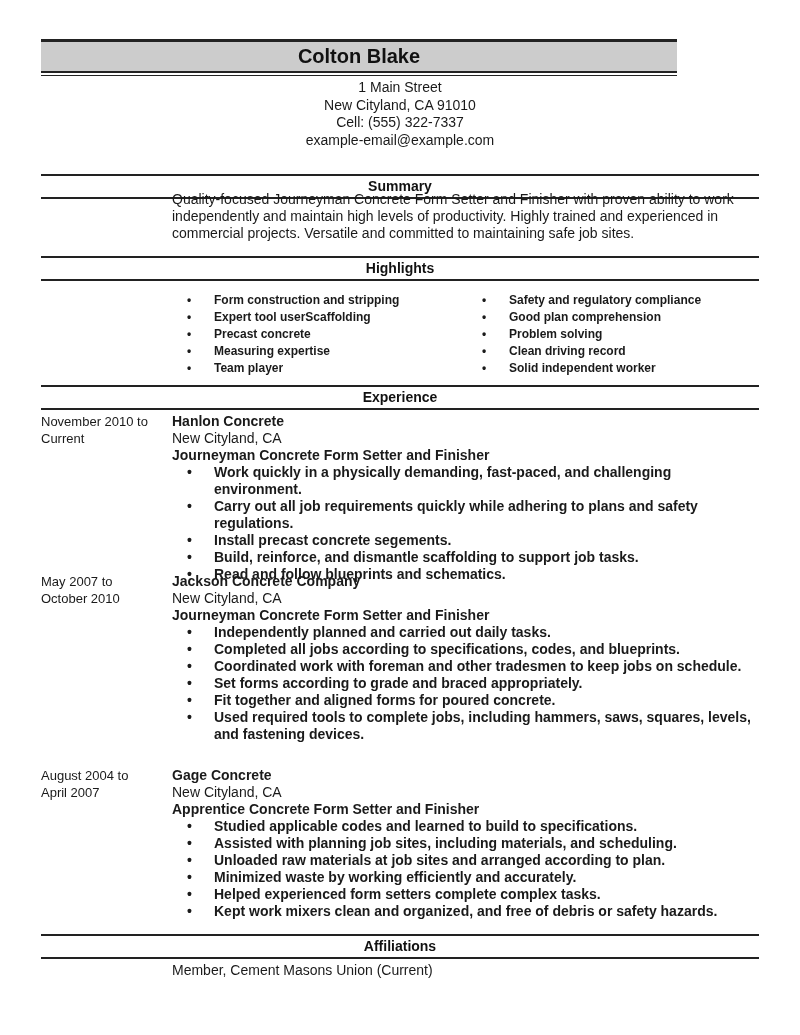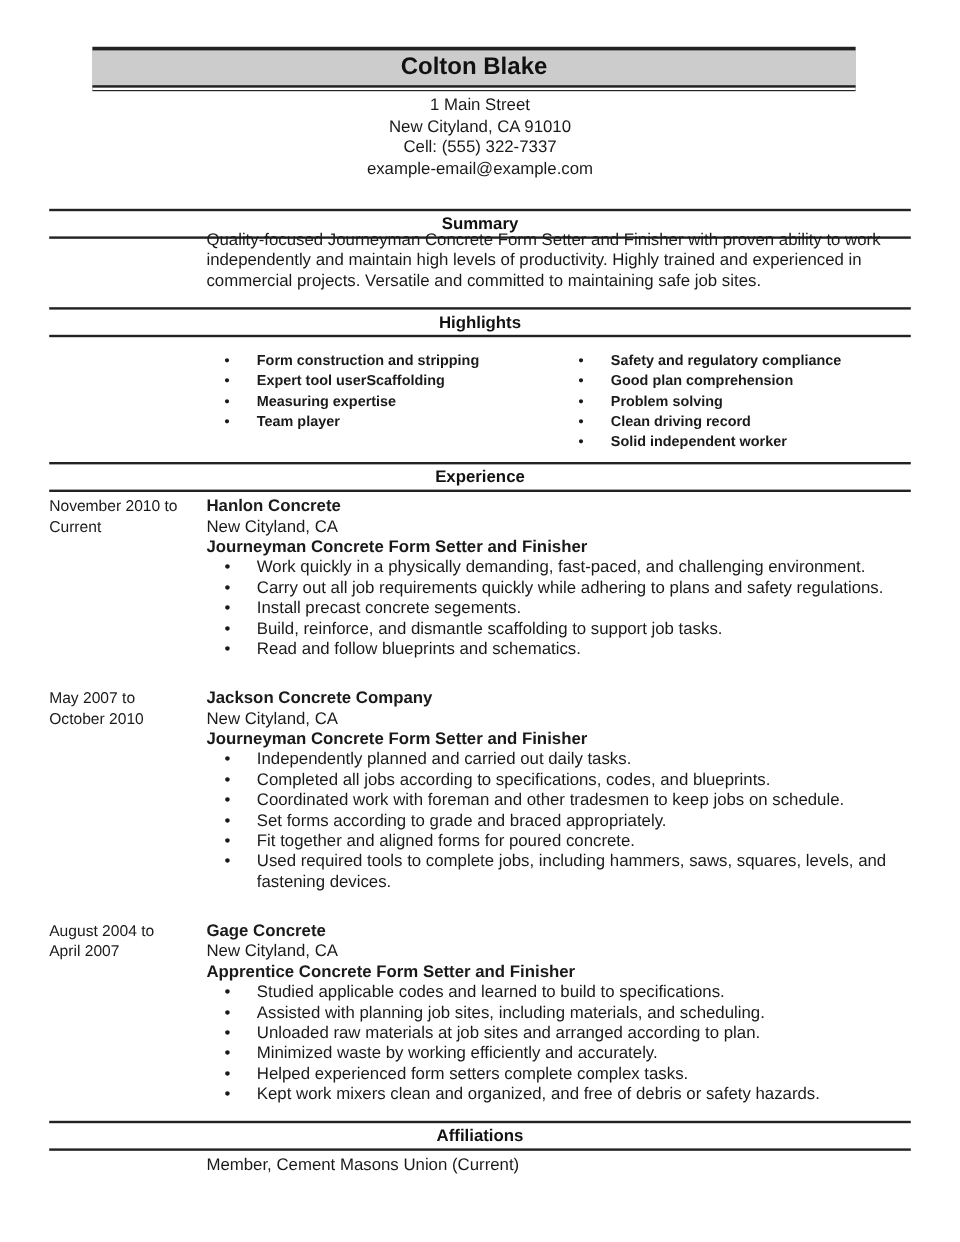--- a/index.html
+++ b/index.html
@@ -9,21 +9,20 @@
   }
   .page { position: absolute; left: 41px; top: 0; width: 718px; }
 
   .name-bar {
     position: absolute; left: 0; top: 39px; width: 636px; height: 29px;
     background: #cccccc;
     border-top: 3px solid #222;
     border-bottom: 2px solid #222;
     box-shadow: 0 2px 0 #ffffff, 0 3px 0 #222;
     text-align: center;
-    margin-left: 36px;
   }
   .name-bar h1 {
     margin: 0; font-size: 20px; font-weight: bold; line-height: 29px; color: #111;
   }
 
   .contact {
     position: absolute; left: 0; top: 79px; width: 718px; text-align: center;
     font-size: 14px; line-height: 17.5px;
   }
   .contact div { height: 17.5px; }
@@ -47,21 +46,21 @@
   .hl-col li::before {
     content: "•"; position: absolute; left: 15px; top: 0;
   }
 
   .job { position: absolute; left: 0; width: 718px; font-size: 14px; }
   .job .dates { position: absolute; left: 0; top: 0; width: 125px; font-size: 13px; line-height: 17px; }
   .job .body { position: absolute; left: 131px; top: 0; width: 590px; }
   .job .company { font-weight: bold; line-height: 17px; height: 17px; }
   .job .location { line-height: 17px; height: 17px; }
   .job .title { font-weight: bold; line-height: 17px; height: 17px; }
-  .job ul { margin: 0; padding: 0; list-style: none; }
+  .job ul { margin: 0; padding: 0; list-style: none; font-weight: bold; }
   .job li { position: relative; padding-left: 42px; line-height: 17px; }
   .job li::before { content: "•"; position: absolute; left: 15px; top: 0; }
 
   .affil {
     position: absolute; left: 131px; top: 962px; font-size: 14px; line-height: 17px;
   }
 </style>
 </head>
 <body>
 
@@ -78,20 +77,21 @@
     <div>example-email@example.com</div>
   </div>
 
   <div class="sec-head" style="top:174px;">Summary</div>
   <div class="summary">Quality-focused Journeyman Concrete Form Setter and Finisher with proven ability to work independently and maintain high levels of productivity. Highly trained and experienced in commercial projects. Versatile and committed to maintaining safe job sites.</div>
 
   <div class="sec-head" style="top:256px;">Highlights</div>
   <ul class="hl-col" style="left:131px;">
     <li>Form construction and stripping</li>
     <li>Expert tool userScaffolding</li>
+    <li>Precast concrete</li>
     <li>Measuring expertise</li>
     <li>Team player</li>
   </ul>
   <ul class="hl-col" style="left:426px;">
     <li>Safety and regulatory compliance</li>
     <li>Good plan comprehension</li>
     <li>Problem solving</li>
     <li>Clean driving record</li>
     <li>Solid independent worker</li>
   </ul>

